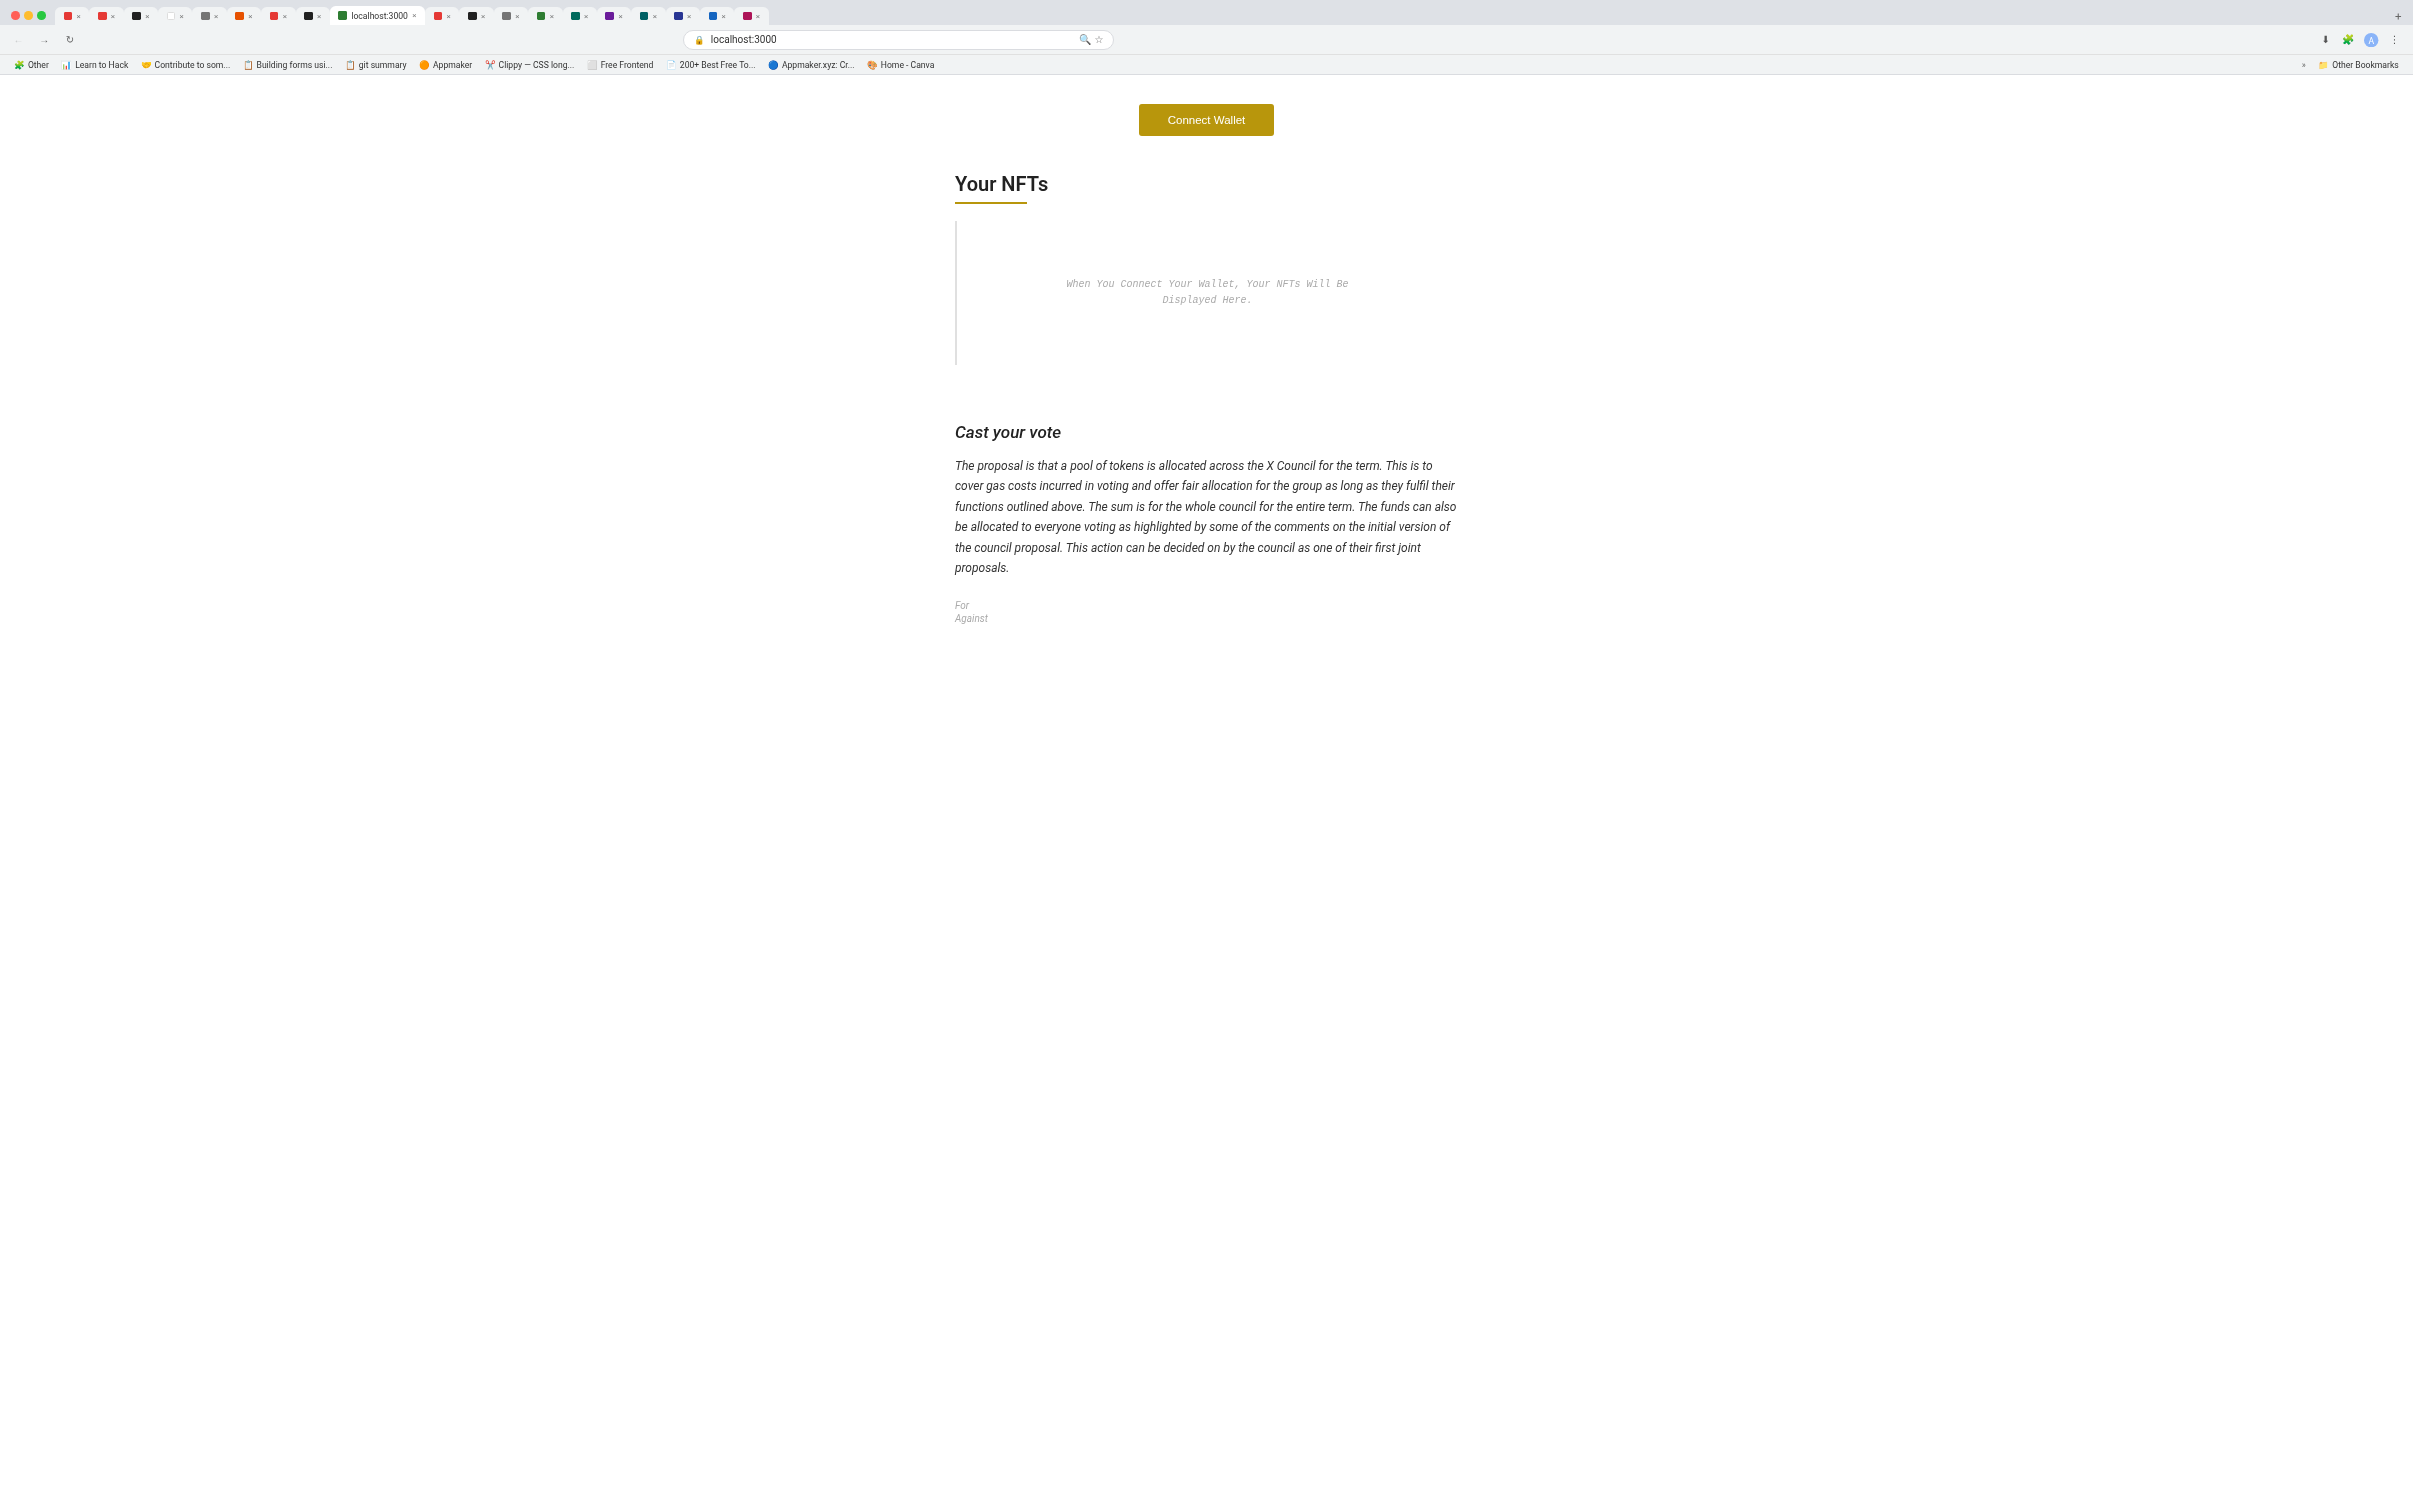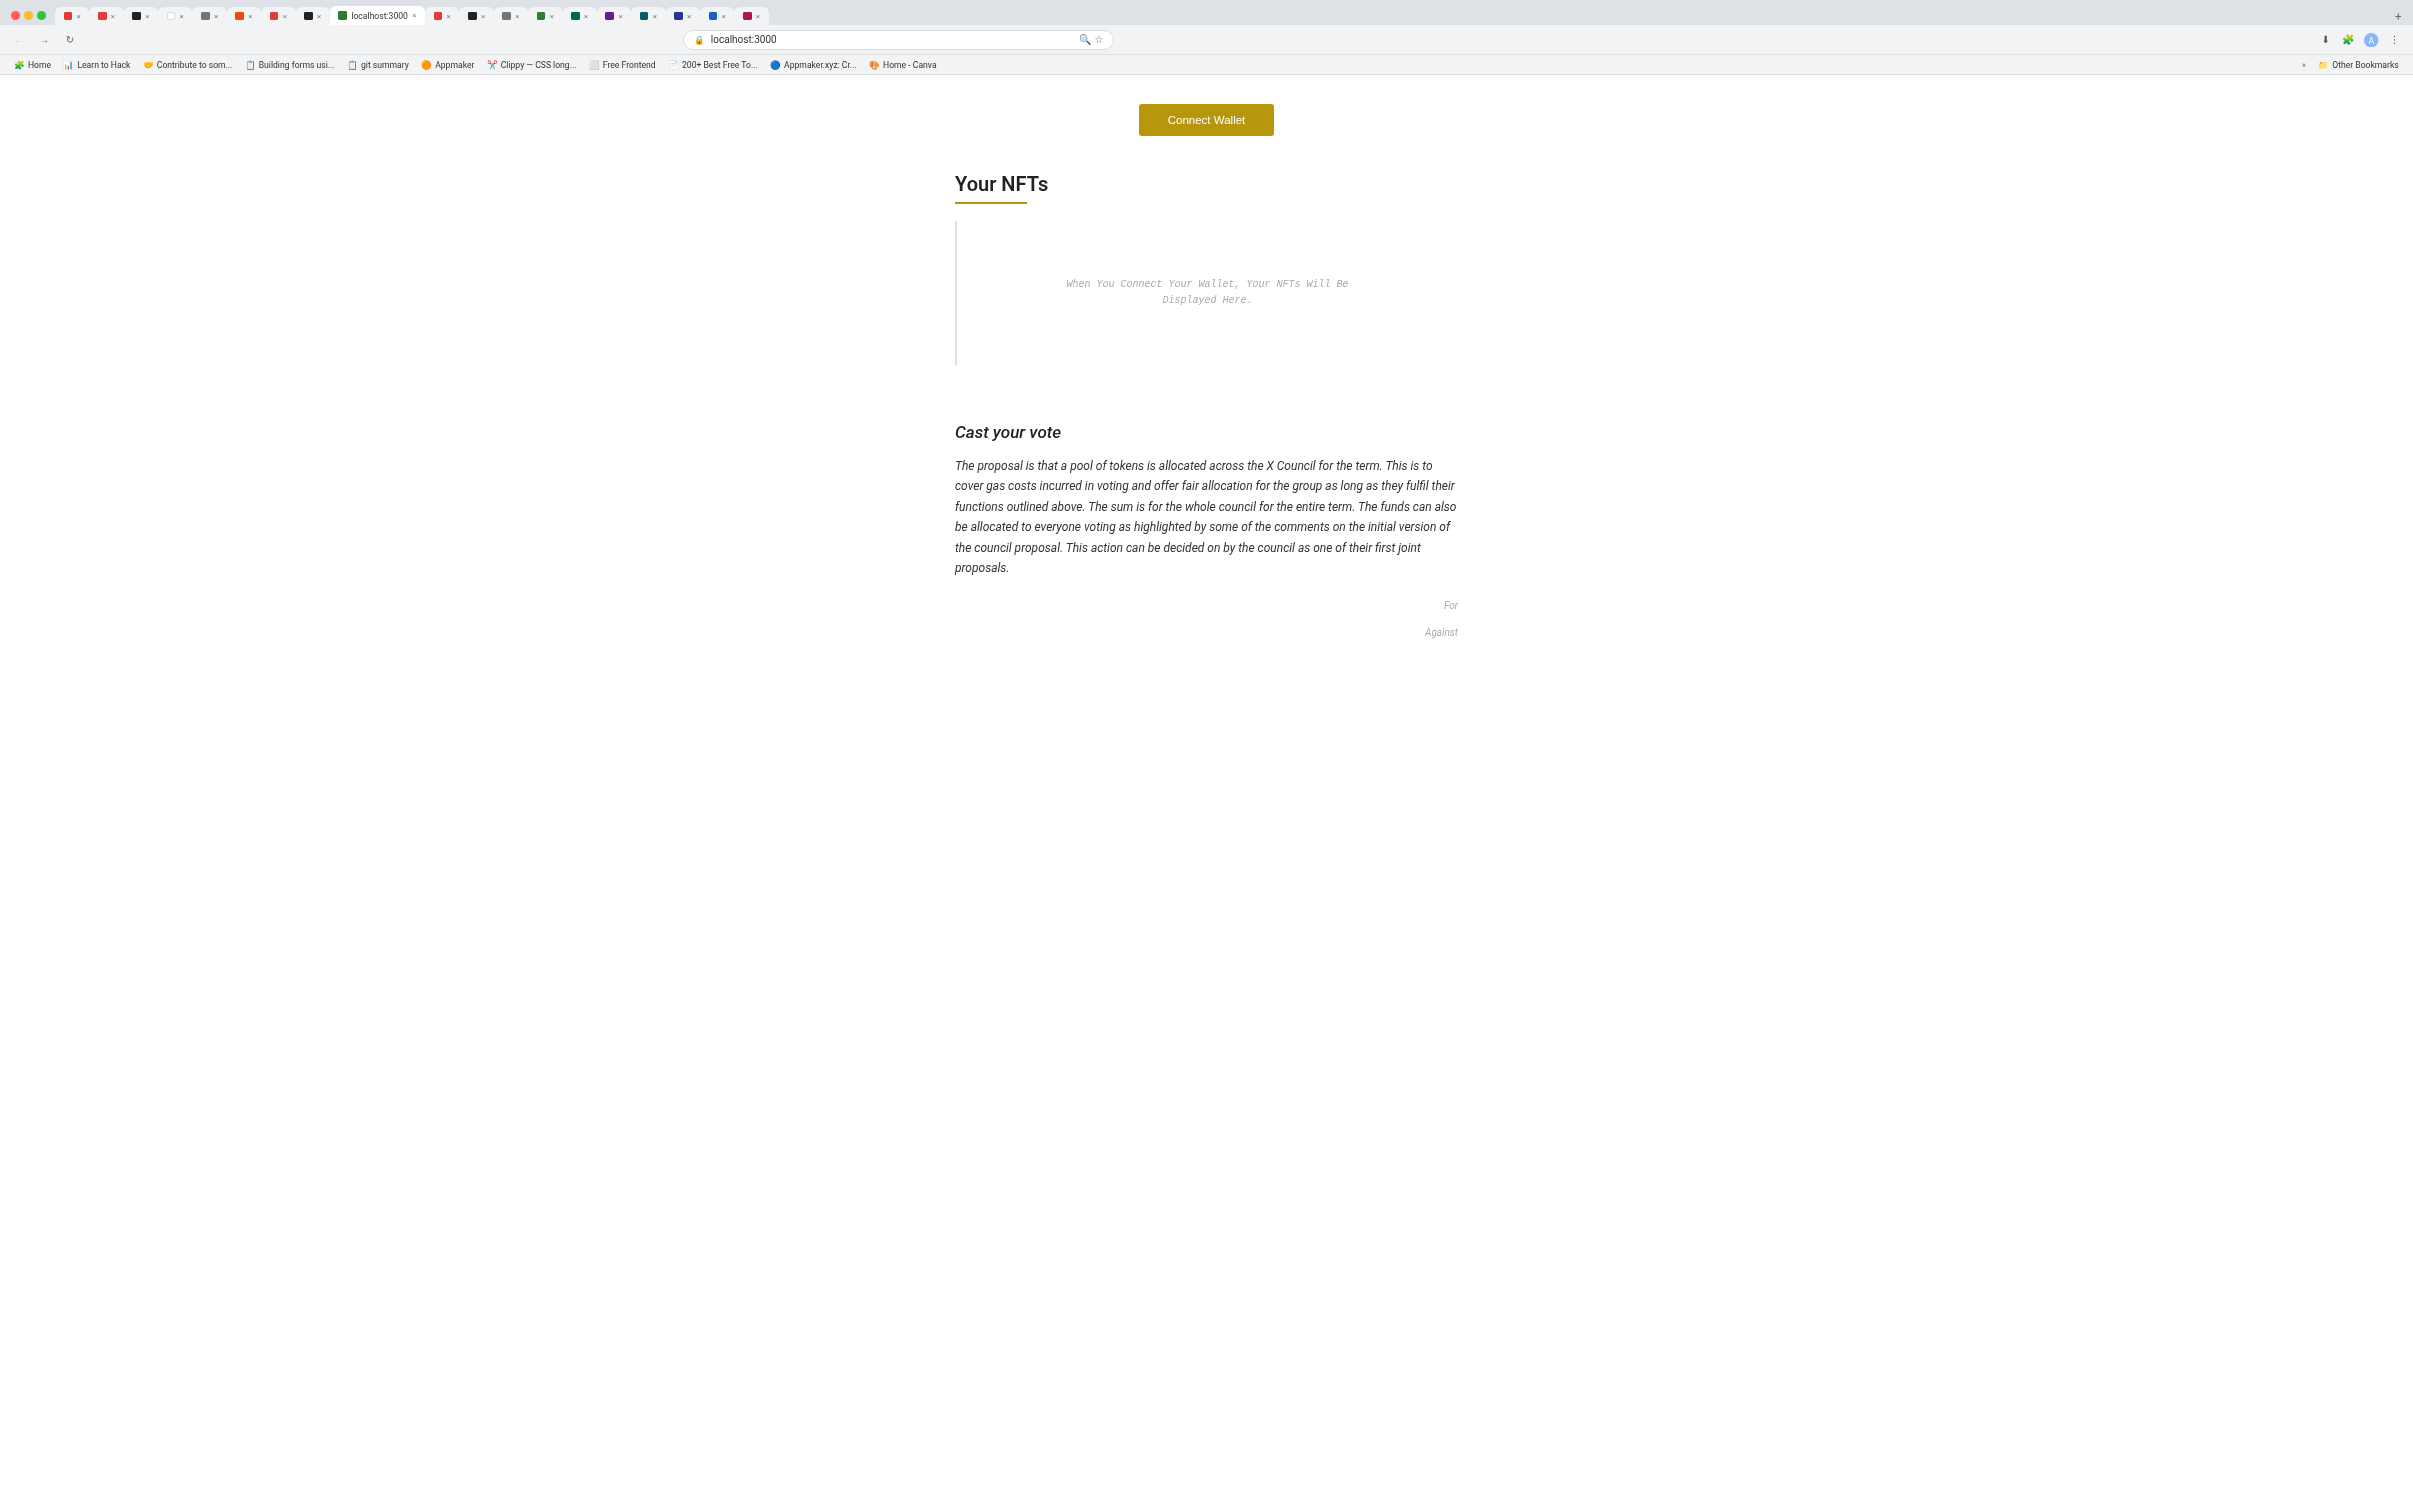--- a/index.html
+++ b/index.html
@@ -294,22 +294,22 @@
     .proposal-text {
       font-size: 12px;
       color: #333;
       line-height: 1.7;
       margin-bottom: 21.5px;
     }
 
     .vote-options {
       display: flex;
       flex-direction: column;
-      gap: 16px;
-      align-items: flex-end;
+      gap: 2px;
+      align-items: flex-start;
     }
 
     .vote-option {
       color: #aaa;
       font-size: 10px;
       cursor: pointer;
     }
 
     
     .fav-red { background: #e53935; }
@@ -446,21 +446,21 @@
             <text x="10" y="15" text-anchor="middle" font-size="12" fill="white">A</text>
           </svg>
       </div>
       <div class="toolbar-icon">⋮</div>
     </div>
   </div>
 
   <div class="bookmarks-bar">
     <div class="bookmark-item">
       <span>🧩</span>
-      <span>Home</span>
+      <span>Other</span>
     </div>
     <div class="bookmark-item">
       <span>📊</span>
       <span>Learn to Hack</span>
     </div>
     <div class="bookmark-item">
       <span>🤝</span>
       <span>Contribute to som...</span>
     </div>
     <div class="bookmark-item">

